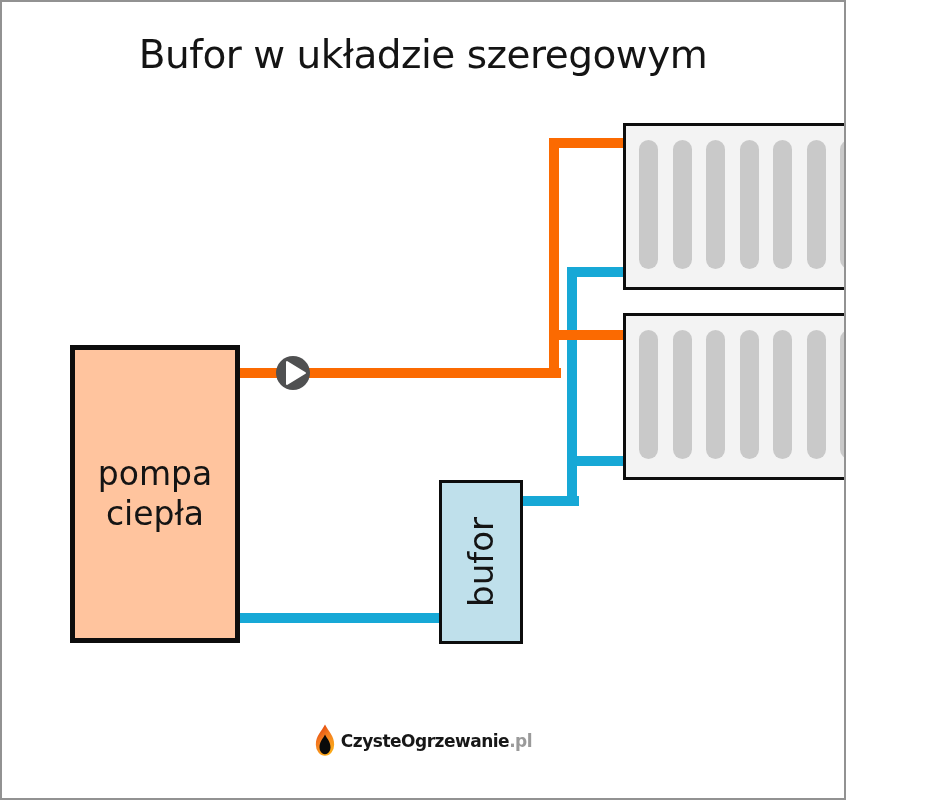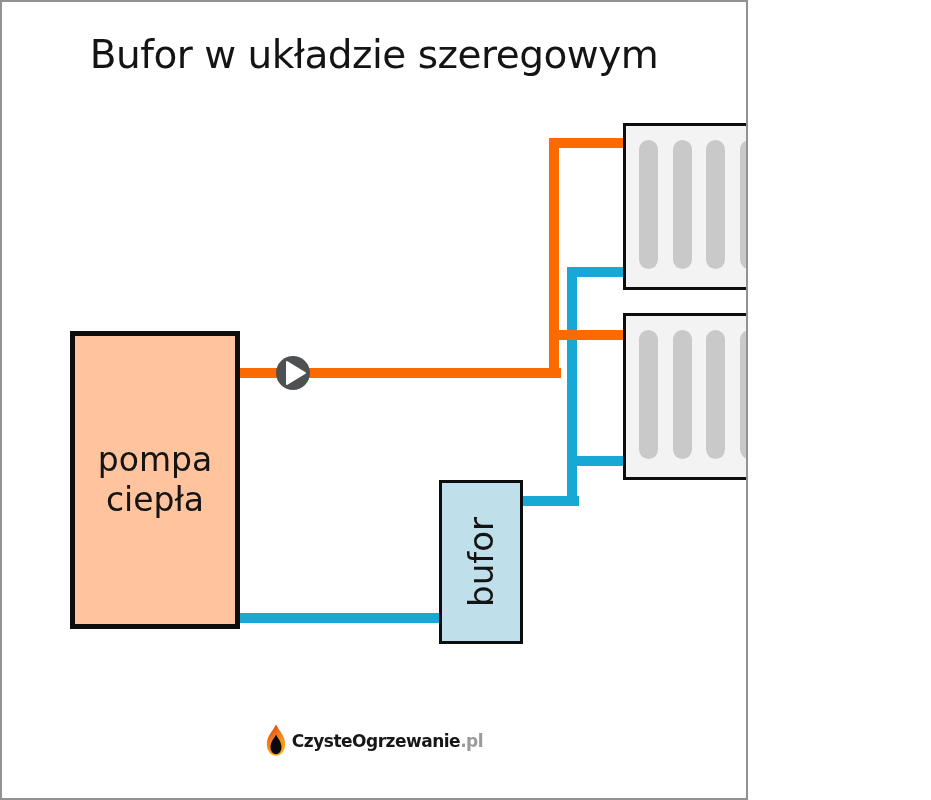--- a/index.html
+++ b/index.html
@@ -1,20 +1,20 @@
 <!DOCTYPE html>
 <html style="--supply-pipe: #fb6a01; --return-pipe: #17a8d6; --heat-pump-fill: #ffc49e; --buffer-fill: #bfe0eb; --radiator-fill: #f3f3f3; --radiator-fin: #c9c9c9; --pump-body: #4f5051; --box-border: #0d0d0d;"><head>
 <meta charset="utf-8">
 <style>
   html, body { margin: 0; padding: 0; background: #fff; }
   * { box-sizing: border-box; }
 
   .canvas {
     position: relative;
-    width: 748px;
+    width: 846px;
     height: 800px;
     background: #fff;
     border: 2px solid #929292;
     font-family: "DejaVu Sans", "Liberation Sans", sans-serif;
     overflow: hidden;
   }
 
   
   .title {
     position: absolute;
@@ -36,21 +36,21 @@
   
   .box {
     position: absolute;
     border: 3px solid var(--box-border, #0d0d0d);
     display: flex;
     align-items: center;
     justify-content: center;
   }
 
   .heat-pump {
-    left: 68px; top: 329px;
+    left: 68px; top: 343px;
     width: 170px; height: 298px;
     border-width: 5px;
     background: var(--heat-pump-fill, #ffc49e);
   }
   .heat-pump .label {
     font-size: 33px;
     line-height: 1.22;
     color: #141414;
     text-align: center;
   }

